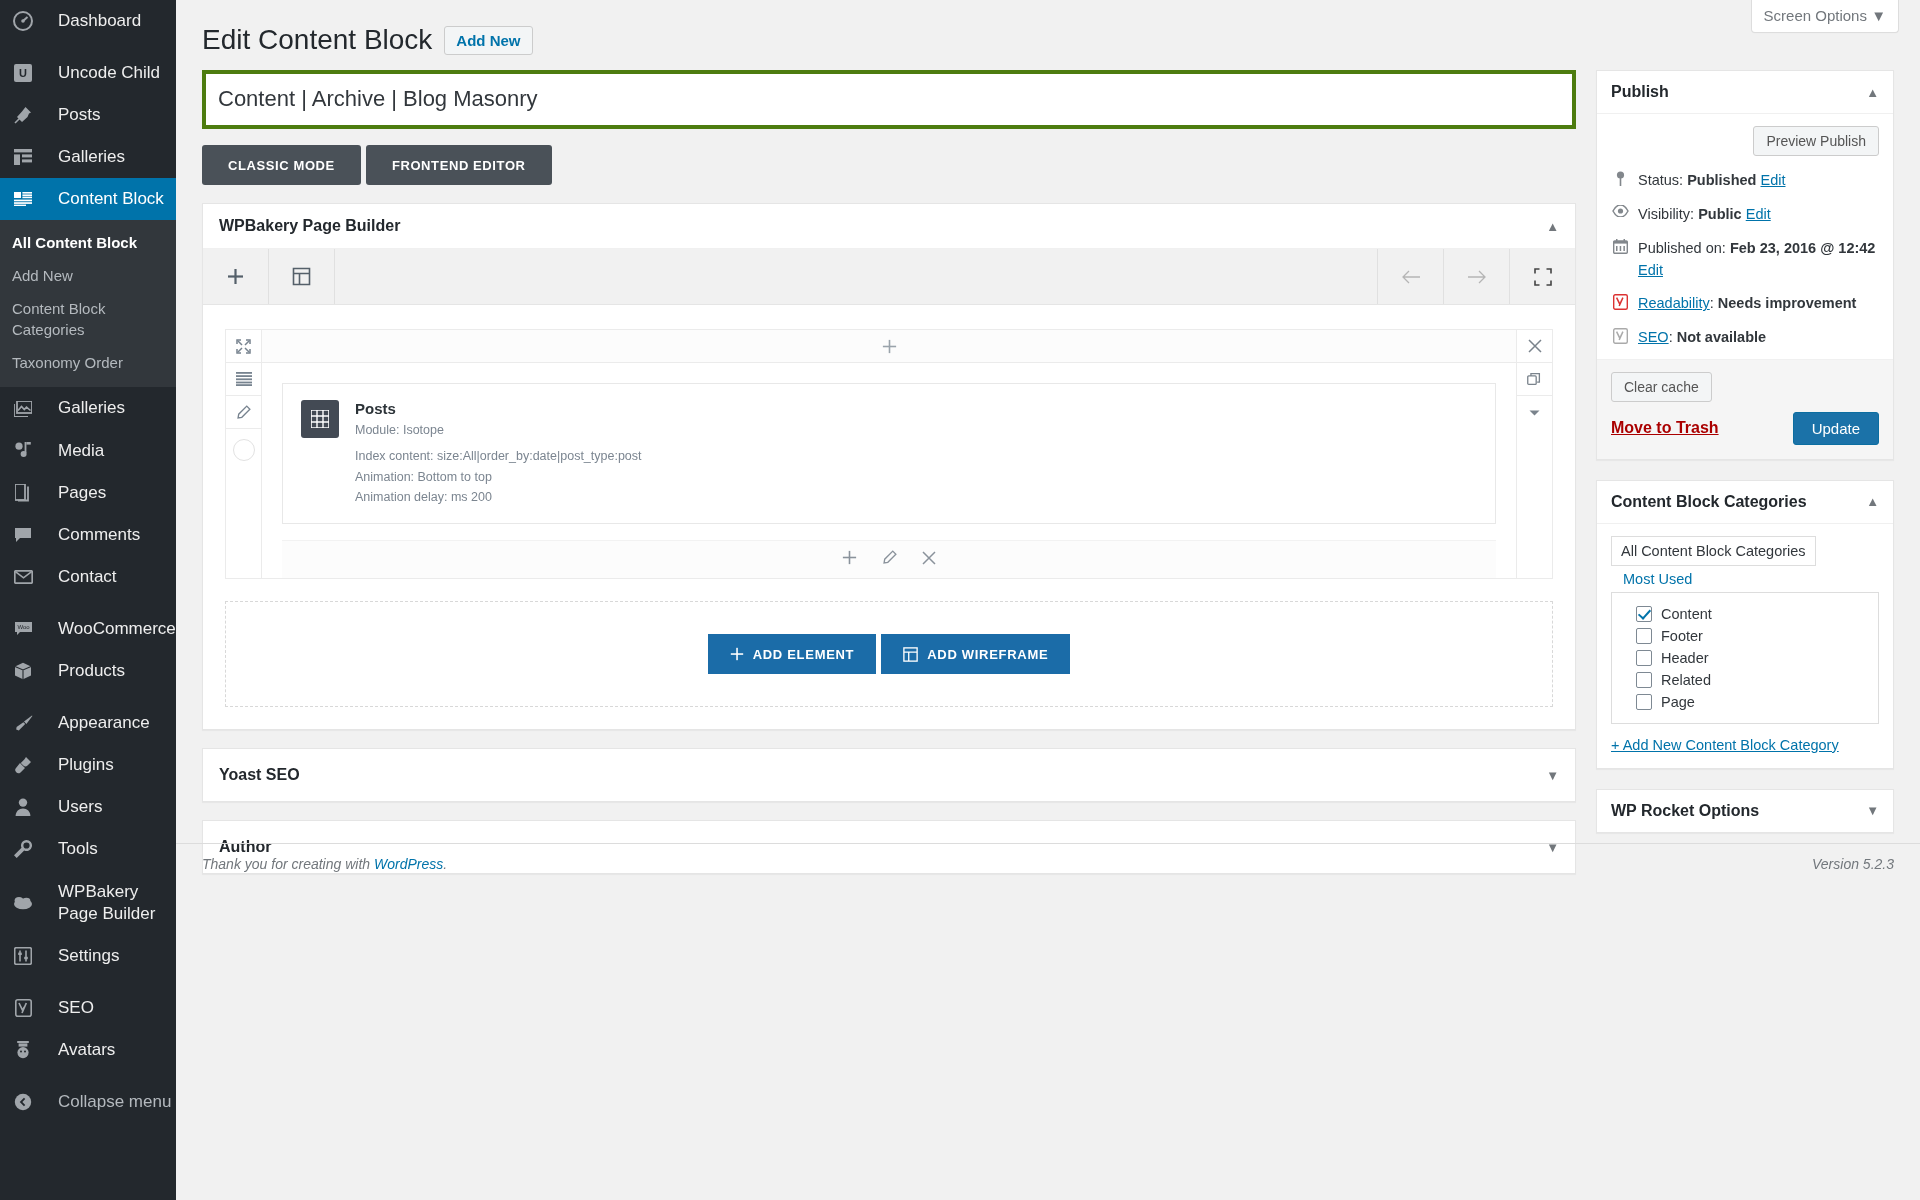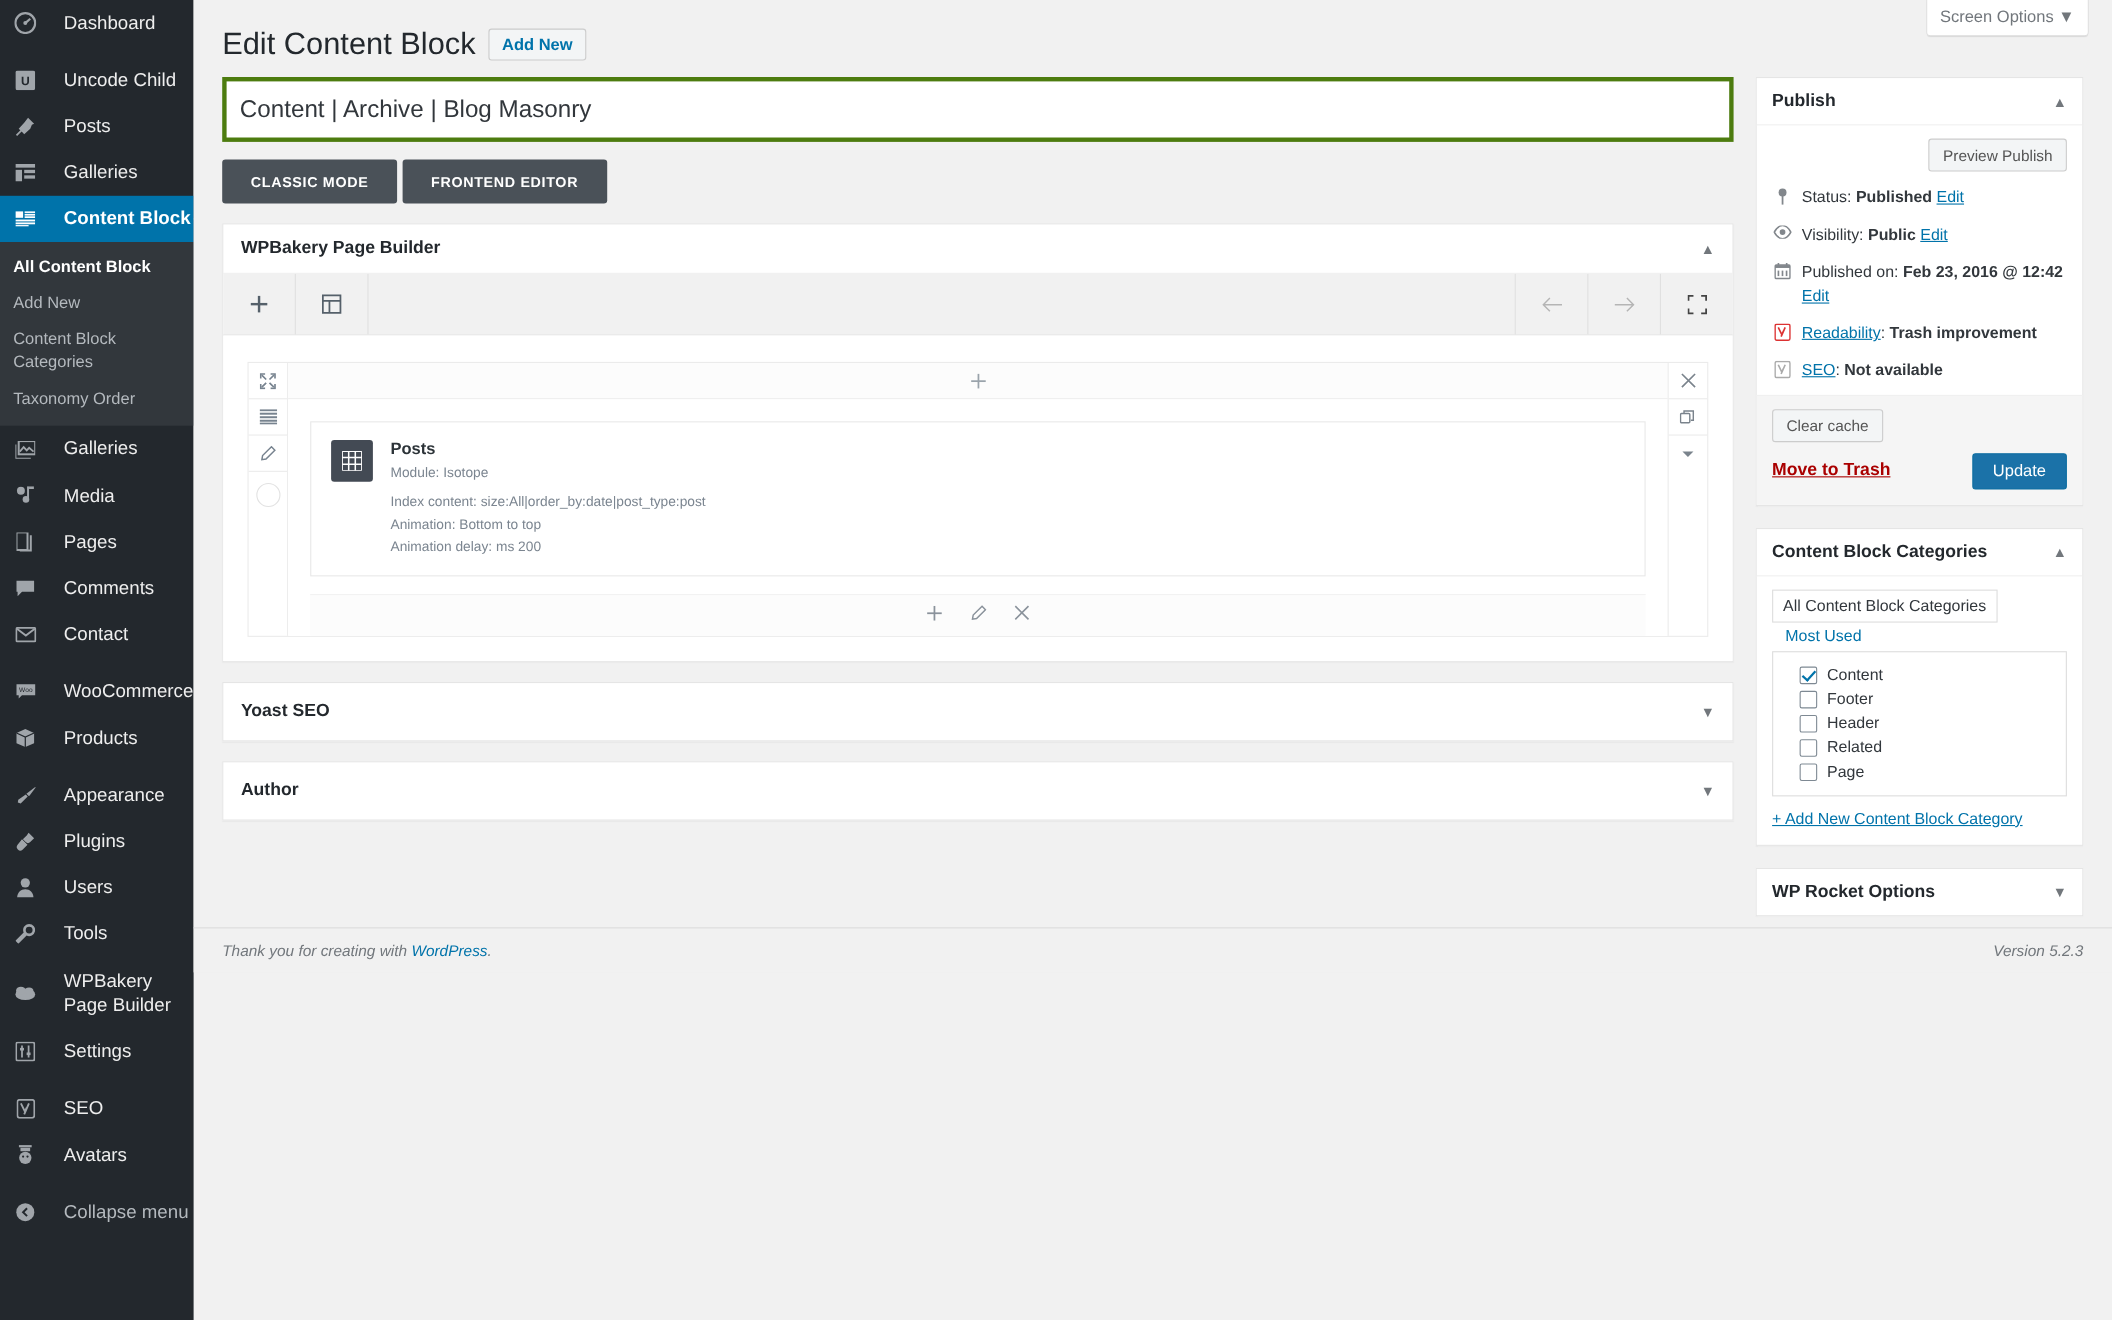--- a/index.html
+++ b/index.html
@@ -26,21 +26,21 @@
     line-height: 1.3;
   }
   .menu-item .ico {
     width: 22px; height: 22px; flex: 0 0 22px;
     display: flex; align-items: center; justify-content: center;
     color: #a0a5aa;
   }
   .menu-item .ico svg { display:block; }
   .menu-item.current {
     background: #0073aa; color: #fff;
-    font-weight: 700;
+    font-weight: 400;
   }
   .menu-item.current .ico { color: #fff; }
   .menu-item.current::after {
     content: ""; position: absolute; right: -8px; top: 50%;
     margin-top: -8px;
     border: 8px solid transparent; border-right-color: #f1f1f1;
   }
   .menu-gap { height: 10px; }
   .submenu { background: #32373c; padding: 6px 0 8px 0; }
   .submenu a {
@@ -649,20 +649,40 @@
                   </svg>
               </div>
               <div class="hdl">
                 <svg width="11" height="8" viewBox="0 0 11 8">
                     <path d="M0.5 1.5l5 5 5-5z"></path>
                   </svg>
               </div>
             </div>
           </div>
 
+          <div class="vc-addbox">
+            <button class="vc-btn">
+              <span>
+                <svg width="14" height="14" viewBox="0 0 17 17" style="display:block">
+                    <rect x="7.6" y="1" width="1.9" height="15" fill="#fff"></rect>
+                    <rect x="1" y="7.6" width="15" height="1.9" fill="#fff"></rect>
+                  </svg>
+              </span>
+              <span>ADD ELEMENT</span>
+            </button>
+            <button class="vc-btn">
+              <span>
+                <svg width="15" height="15" viewBox="0 0 17 17" style="display:block">
+                    <rect x="1" y="1" width="15" height="15" fill="none" stroke="#fff" stroke-width="1.5"></rect>
+                    <path d="M1 5.8h15M6.5 5.8V16" stroke="#fff" stroke-width="1.5" fill="none"></path>
+                  </svg>
+              </span>
+              <span>ADD WIREFRAME</span>
+            </button>
+          </div>
         </div>
       </div>
 
       <div class="postbox">
         <div class="collapsed-box">
           <span class="postbox-title">Yoast SEO</span>
           <span class="toggle-arrow">▼</span>
         </div>
       </div>
 
@@ -735,21 +755,21 @@
           </div>
 
           <div class="misc-row">
             <span class="mi">
               <svg width="15" height="16" viewBox="0 0 15 16">
                   <rect x="0.7" y="0.7" width="13.6" height="14.6" rx="1.5" fill="none" stroke="#dc3232" stroke-width="1.4"></rect>
                   <path d="M3.6 3.6l3.2 6.6 1.5-3.2M9.9 3.6L6.2 12" stroke="#dc3232" stroke-width="1.5" fill="none"></path>
                 </svg>
             </span>
             <span>
-              <a class="blue">Readability</a><span>: </span><b>Trash improvement</b>
+              <a class="blue">Readability</a><span>: </span><b>Needs improvement</b>
             </span>
           </div>
 
           <div class="misc-row">
             <span class="mi">
               <svg width="15" height="16" viewBox="0 0 15 16">
                   <rect x="0.7" y="0.7" width="13.6" height="14.6" rx="1.5" fill="none" stroke="#aaa" stroke-width="1.4"></rect>
                   <path d="M3.6 3.6l3.2 6.6 1.5-3.2M9.9 3.6L6.2 12" stroke="#aaa" stroke-width="1.5" fill="none"></path>
                 </svg>
             </span>

